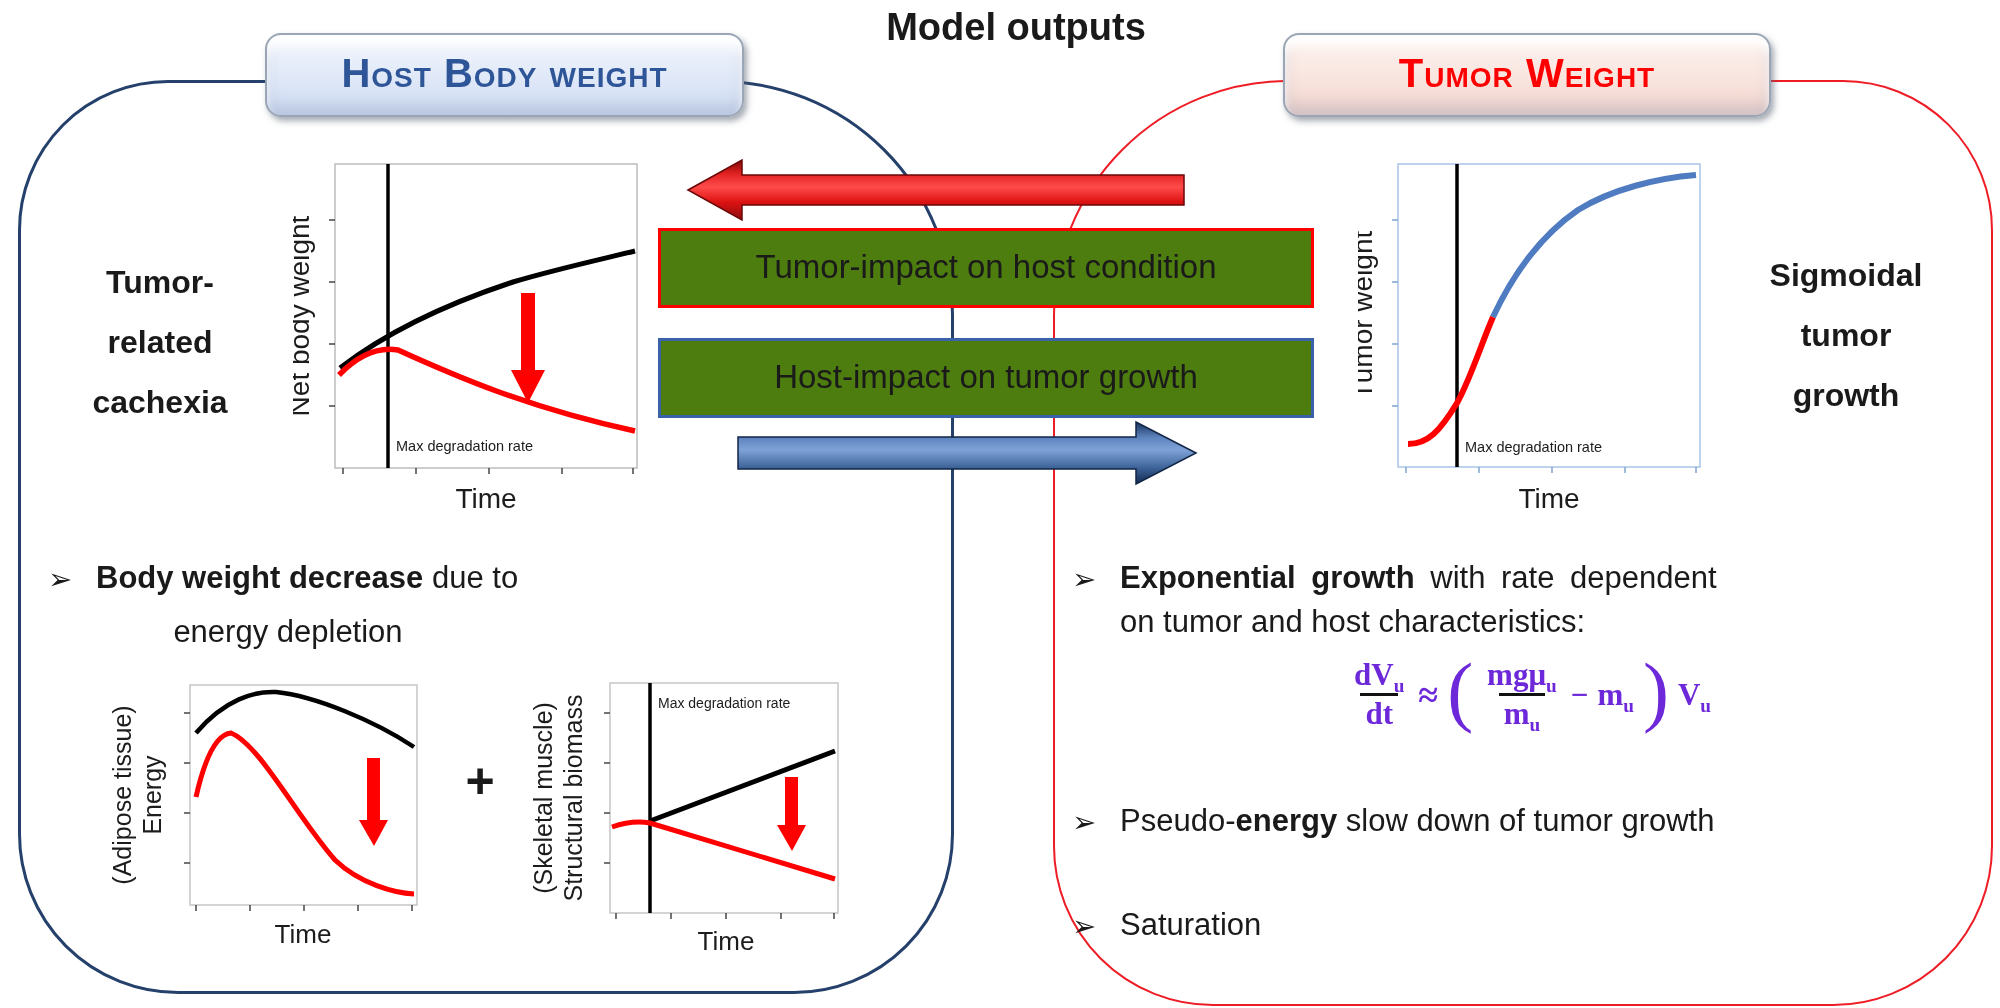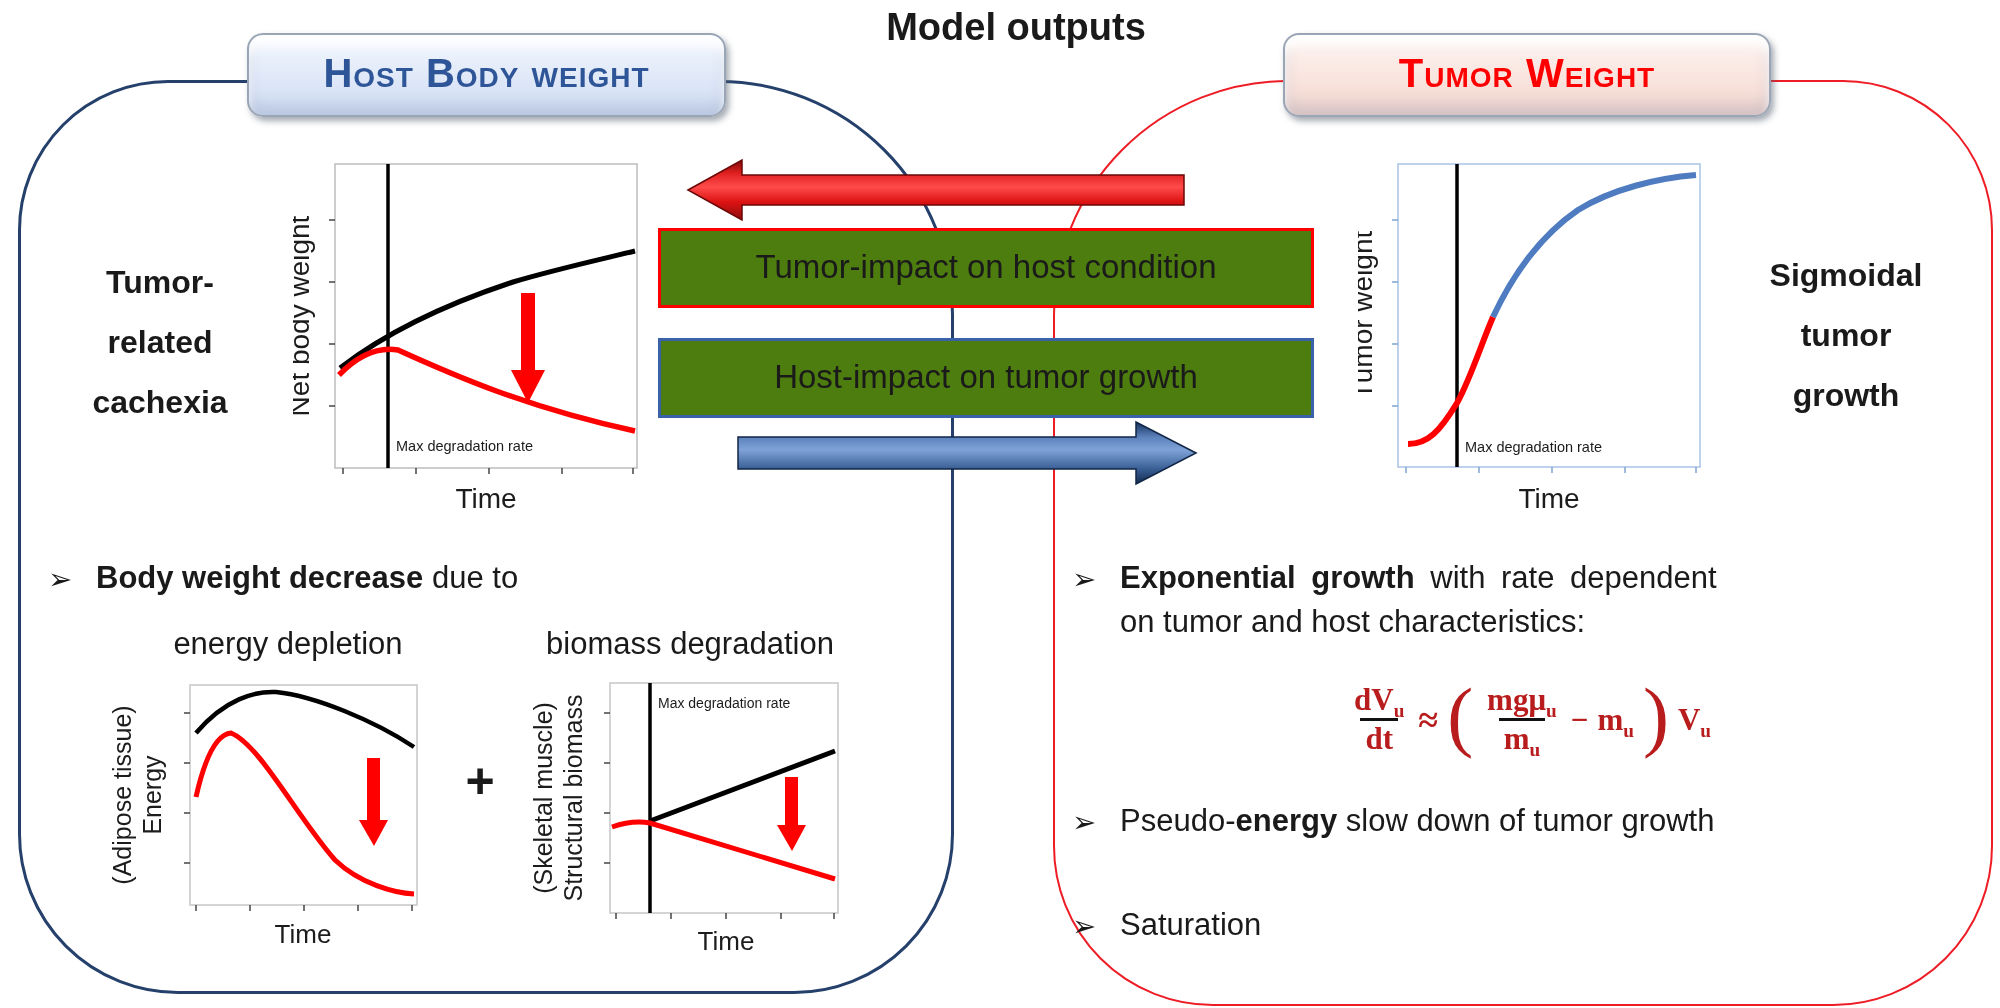--- a/index.html
+++ b/index.html
@@ -14,50 +14,50 @@
   .panel.tumor{left:1053px;top:80px;width:936px;height:922px;border:2.5px solid #ee1c25;
                border-radius:235px 150px 160px 160px;}
 
   .page-title{left:0;top:6px;width:2000px;text-align:center;font-size:38px;font-weight:bold;z-index:5;}
 
   
   .header-pill{position:absolute;z-index:6;border-radius:16px;text-align:center;
                font-weight:bold;font-variant:small-caps;font-size:40px;line-height:76px;letter-spacing:1px;
                border:2px solid #9aa5b5;
                box-shadow:3px 4px 6px rgba(90,100,115,0.55), inset 0 10px 10px rgba(255,255,255,0.9), inset 0 -10px 14px rgba(130,145,175,0.28);}
-  .header-pill.host{left:247px;top:33px;width:475px;height:80px;color:#2e5597;
+  .header-pill.host{left:265px;top:33px;width:475px;height:80px;color:#2e5597;
                background:linear-gradient(#f6f9fe,#dfe8f8 55%,#cfdcf3);}
   .header-pill.tumor{left:1283px;top:33px;width:484px;height:80px;color:#fe0000;
                background:linear-gradient(#fdf5f2,#f9e4de 55%,#f3d5cc);}
 
   
   .side-label{position:absolute;z-index:2;font-size:32px;font-weight:bold;text-align:center;line-height:60px;}
 
   
   .mid-box{position:absolute;z-index:4;background:#4d7c0f;text-align:center;font-size:33px;}
   .mid-box.red{left:658px;top:228px;width:650px;height:74px;line-height:72px;border:3px solid #fe0000;}
   .mid-box.blue{left:658px;top:338px;width:650px;height:74px;line-height:72px;border:3px solid #3a62a8;}
   .arrow-svg{position:absolute;z-index:3;}
 
   
   .bullet{position:absolute;z-index:2;display:flex;align-items:flex-start;font-size:31px;line-height:44px;}
   .bullet .marker{width:48px;flex:0 0 48px;font-size:29px;line-height:46px;}
   .b-bold{font-weight:bold;}
-  .sub-label{position:absolute;z-index:2;font-size:31px;text-align:center;margin-top:12px;}
+  .sub-label{position:absolute;z-index:2;font-size:31px;text-align:center;}
   .plus-sign{position:absolute;z-index:2;font-size:50px;font-weight:bold;text-align:center;}
   .wide{word-spacing:7px;}
 
   
   .chart{position:absolute;z-index:2;}
   .chart text{font-family:"Liberation Sans","DejaVu Sans",sans-serif;fill:#1c1c1c;}
 
   
-  .formula{position:absolute;left:1150px;top:683px;width:760px;z-index:2;display:flex;align-items:center;
+  .formula{position:absolute;left:1150px;top:658px;width:760px;z-index:2;display:flex;align-items:center;
            justify-content:center;gap:9px;font-family:"Liberation Serif","DejaVu Serif",serif;
-           font-size:31px;font-weight:bold;color:#b91c1c;}
+           font-size:31px;font-weight:bold;color:#6d28d9;}
   .frac{display:inline-flex;flex-direction:column;align-items:center;line-height:1.12;}
   .frac .dn{border-top:3px solid #111;padding:1px 5px 0 5px;}
   .frac .nm{padding:0 5px;}
   .formula sub{font-size:0.62em;line-height:0;}
   .big-paren{font-size:78px;font-weight:normal;line-height:0;transform:translateY(-4px);}
   .approx{font-size:36px;}
 </style>
 </head>
 <body>
 
@@ -155,21 +155,20 @@
       </linearGradient>
     </defs>
     <path d="M468,37 L408,6 L408,21 L10,21 L10,53 L408,53 L408,68 Z" fill="url(#blueG)" stroke="#122646" stroke-width="1.5"></path>
   </svg>
 
   <div class="bullet" style="left:48px;top:556px;width:620px;">
     <span class="marker">➢</span>
     <span><span class="b-bold">Body weight decrease</span><span> due to</span></span>
   </div>
   <div class="sub-label" style="left:108px;top:614px;width:360px;">energy depletion</div>
-  <div class="sub-label" style="left:480px;top:614px;width:420px;">biomass degradation</div>
   <div class="plus-sign" style="left:450px;top:752px;width:60px;">+</div>
 
   <svg class="chart" style="left:105px;top:663px;" width="335" height="302" viewBox="0 0 335 302">
     <rect x="85" y="22" width="227" height="220" fill="#ffffff" stroke="#c6c6c6" stroke-width="1.5"></rect>
     <g stroke="#444" stroke-width="1.5">
       <line x1="91" y1="242" x2="91" y2="248"></line>
         <line x1="145" y1="242" x2="145" y2="248"></line>
       <line x1="199" y1="242" x2="199" y2="248"></line>
         <line x1="253" y1="242" x2="253" y2="248"></line>
         <line x1="307" y1="242" x2="307" y2="248"></line>

